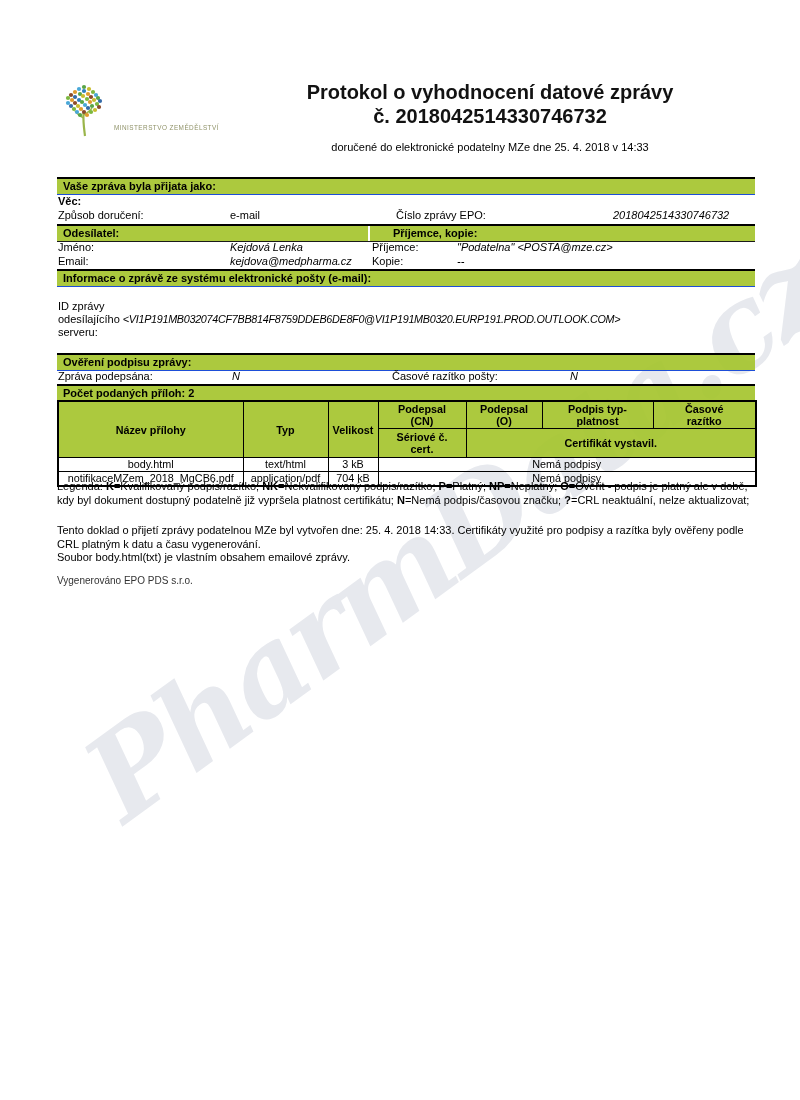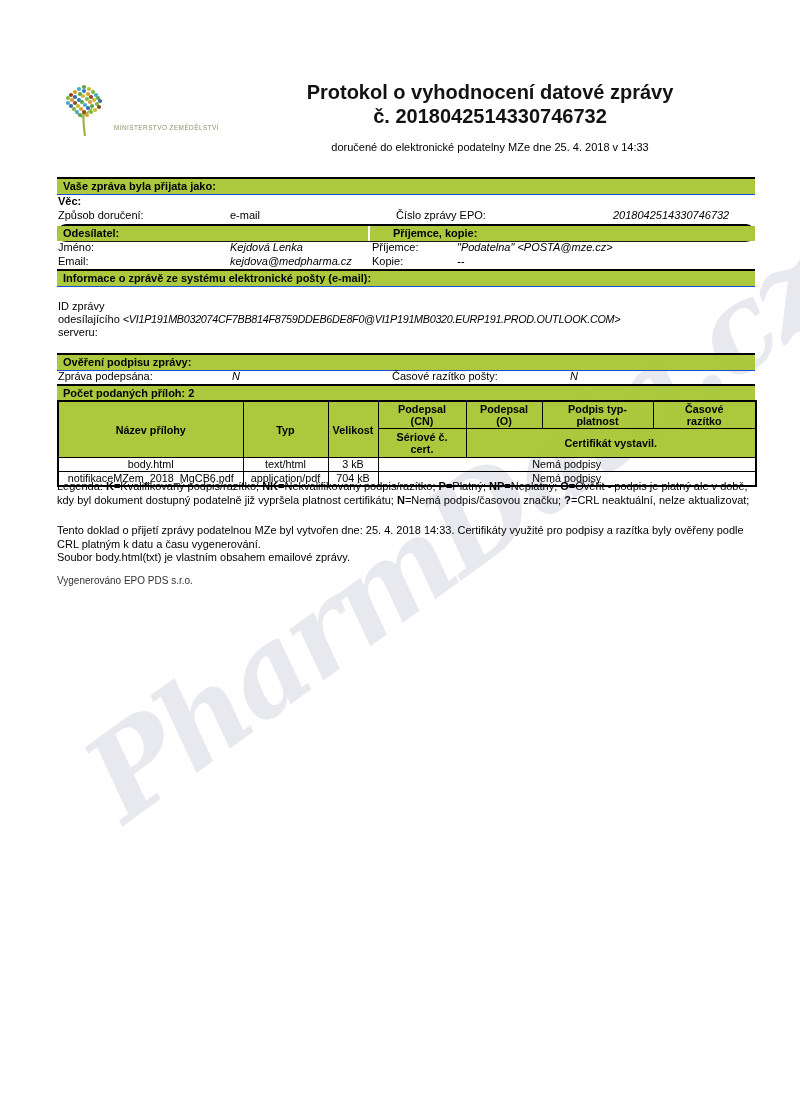--- a/index.html
+++ b/index.html
@@ -17,21 +17,21 @@
      color:#8f9268;white-space:nowrap;}
   .title-wrap{position:absolute;left:225px;top:80px;width:530px;text-align:center;}
   .title{font-size:20px;font-weight:bold;line-height:24px;color:#121212;}
   .subtitle{margin-top:13px;font-size:11px;color:#000;}
   
   .doc{position:absolute;left:57px;top:0;width:698px;}
   .bar{position:absolute;left:0;width:692px;background:rgba(165,196,46,.92);
        border-top:2.5px solid #000;border-bottom:1px solid #1d4ed8;
        height:13px;line-height:13px;font-weight:bold;padding:1px 0 1px 6px;}
   .bar2wrap{position:absolute;left:0;width:698px;border-top:2.5px solid #000;
-       border-bottom:1px solid #1a1a1a;height:15px;display:flex;border-radius:9px;}
+       border-bottom:1px solid #1a1a1a;height:15px;display:flex;}
   .bar2cell{background:rgba(165,196,46,.92);height:15px;line-height:15px;font-weight:bold;}
   .bar2cell.left{width:305px;padding-left:6px;margin-right:2px;}
   .bar2cell.right{flex:1;padding-left:23px;}
   .row{position:absolute;left:0;width:698px;height:14px;line-height:13px;}
   .row span{position:absolute;top:0;white-space:nowrap;}
   .it{font-style:italic;}
   .bi{font-style:italic;font-weight:bold;}
   .x1{left:1px}.x173{left:173px}.x315{left:315px}.x335{left:335px}
   .x339{left:339px}.x400{left:400px}.x513{left:513px}.x556{left:556px}.x175{left:175px}
   

